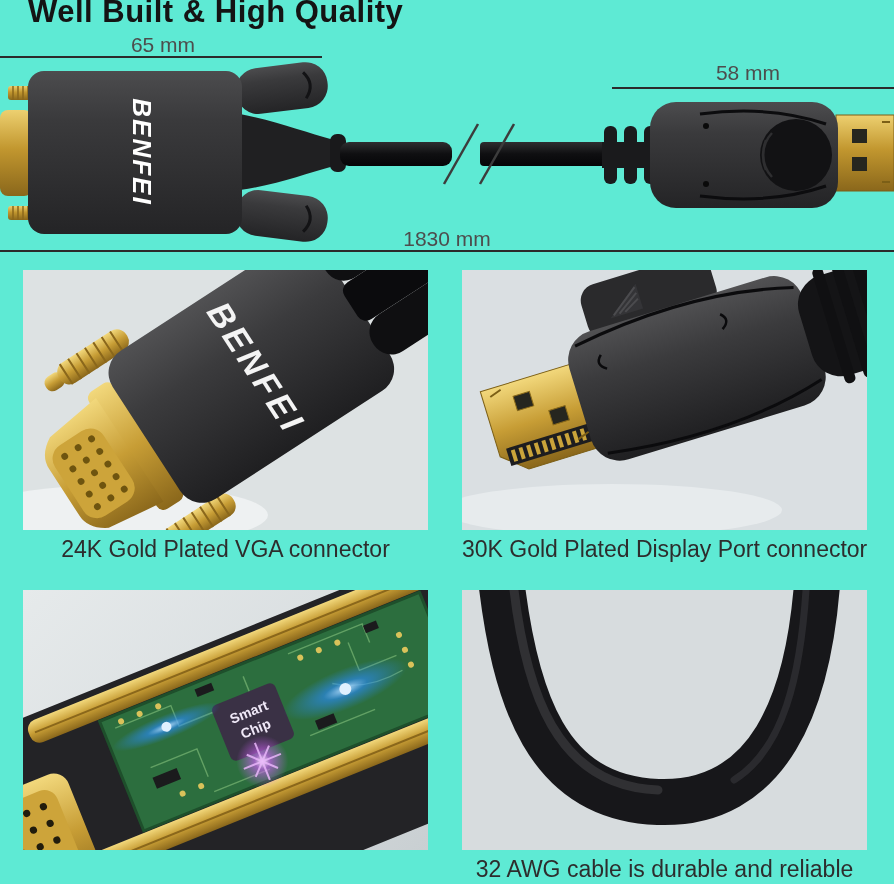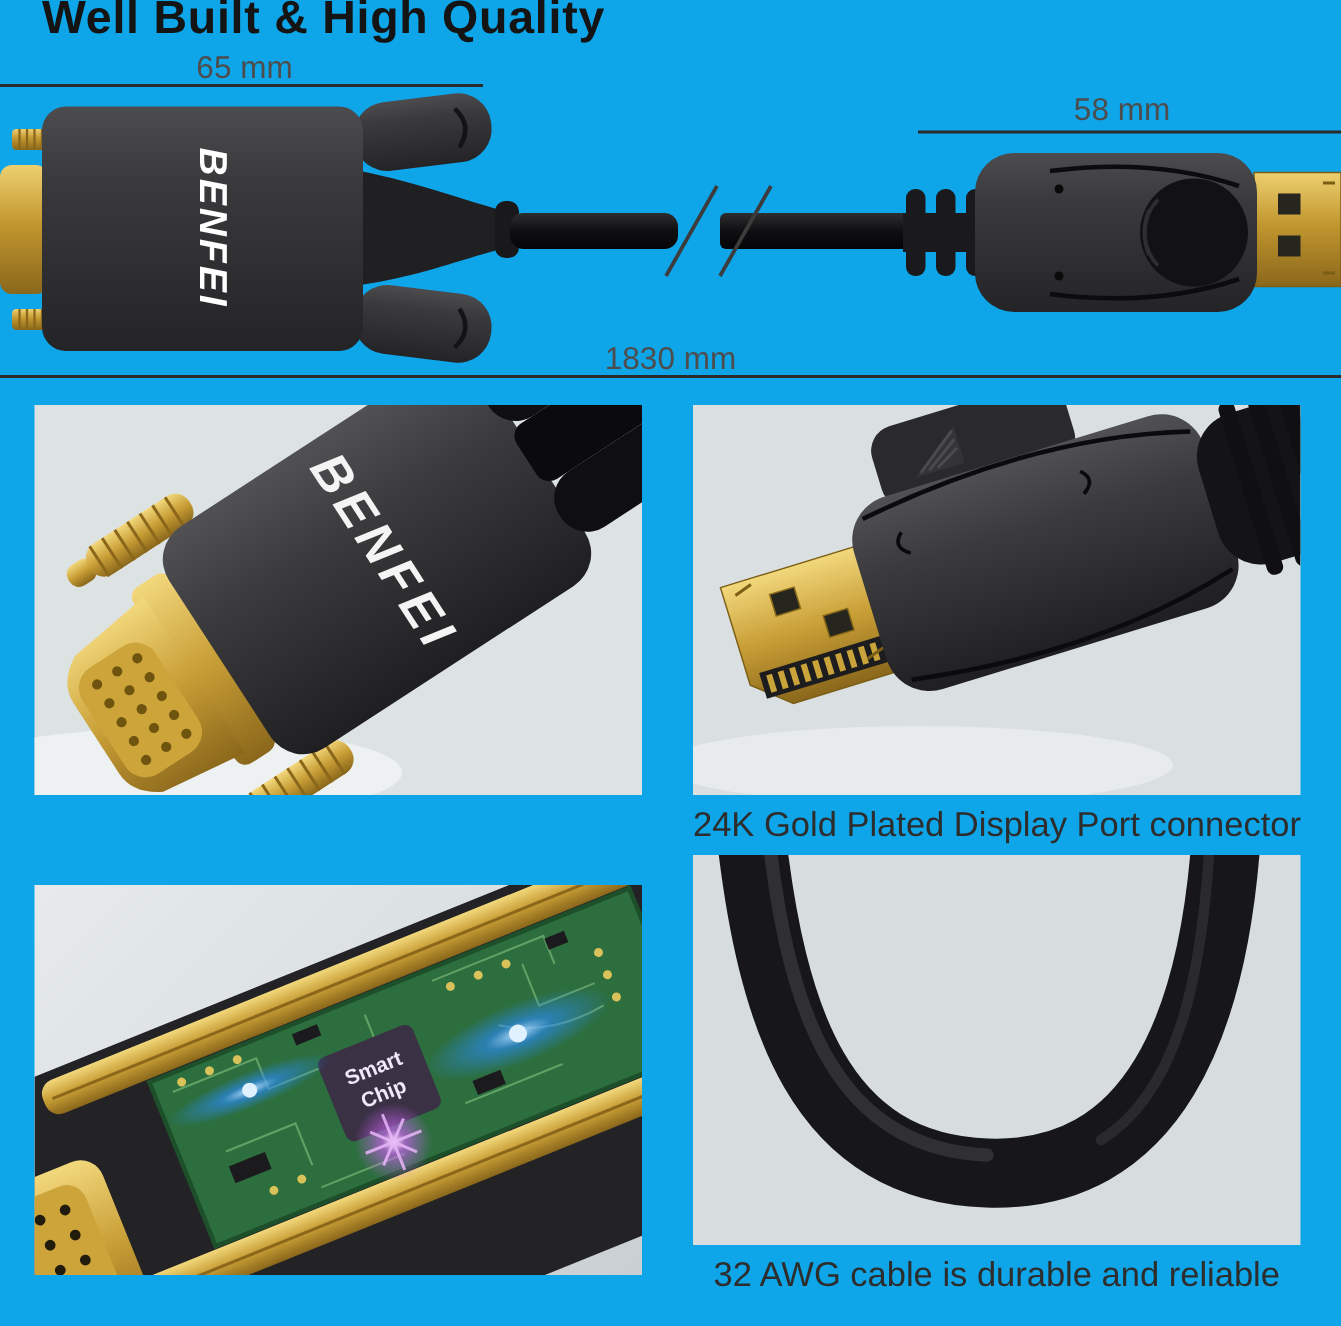--- a/index.html
+++ b/index.html
@@ -1,17 +1,17 @@
 <!DOCTYPE html>
 <html><head>
 <meta charset="utf-8">
 <style>
   html,body{margin:0;padding:0;background:#fff;}
   .canvas{
-    position:relative;width:894px;height:884px;background:#0ea5e9;overflow:hidden;
+    position:relative;width:894px;height:884px;background:#5eead4;overflow:hidden;
     font-family:"Liberation Sans",sans-serif;
   }
   .title{
     position:absolute;left:28px;top:-6px;margin:0;
     font-size:31px;font-weight:800;letter-spacing:.5px;color:#141414;
   }
   .diagram-svg{position:absolute;left:0;top:30px;width:894px;height:230px;}
   .dim-text{font-size:21px;fill:#4d4d4d;font-family:"Liberation Sans",sans-serif;}
   .brand-rot{font-size:26px;font-weight:bold;font-style:italic;letter-spacing:2px;fill:#ffffff;
     font-family:"Liberation Sans",sans-serif;}
@@ -186,20 +186,21 @@
           <text class="brand-photo" transform="translate(218,0) rotate(90)" text-anchor="middle" dominant-baseline="middle">BENFEI</text>
 
           <g>
             <rect x="332" y="-66" width="110" height="44" rx="21" fill="#0f0f11"></rect>
             <rect x="332" y="22" width="110" height="44" rx="21" fill="#0f0f11"></rect>
             <rect x="334" y="-22" width="120" height="44" rx="10" fill="#0b0b0d"></rect>
           </g>
         </g>
       </svg>
     </div>
+    <figcaption class="caption">24K Gold Plated VGA connector</figcaption>
   </figure>
 
   <figure class="card" style="left:462px;top:270px;">
     <div class="photo" style="background:#dadfe2;">
       <svg viewBox="0 0 405 260">
         <ellipse cx="150" cy="240" rx="170" ry="26" fill="#e7ebed"></ellipse>
         <g transform="translate(30,160) rotate(-17)">
 
           <g>
             <path d="M0,-40 L98,-40 L98,48 L24,48 L0,28 Z" fill="url(#goldV2)" stroke="#7c5f16"></path>
@@ -237,21 +238,21 @@
           <g>
             <rect x="328" y="-52" width="104" height="104" rx="30" fill="#141416"></rect>
             <rect x="352" y="-60" width="11" height="120" rx="5" fill="#101012"></rect>
             <rect x="372" y="-60" width="11" height="120" rx="5" fill="#101012"></rect>
             <rect x="392" y="-60" width="11" height="120" rx="5" fill="#101012"></rect>
             <rect x="408" y="-20" width="80" height="40" rx="12" fill="#0c0c0e"></rect>
           </g>
         </g>
       </svg>
     </div>
-    <figcaption class="caption">24K Gold Plated Display Port connector</figcaption>
+    <figcaption class="caption">30K Gold Plated Display Port connector</figcaption>
   </figure>
 
   <figure class="card" style="left:23px;top:590px;">
     <div class="photo" style="background:linear-gradient(135deg,#e6eaeb 0%,#d9dee0 55%,#c9cfd2 100%);">
       <svg viewBox="0 0 405 260">
         <defs>
           <radialGradient id="blueGlow" cx="0.5" cy="0.5" r="0.5">
             <stop offset="0" stop-color="#bfe3ff" stop-opacity="0.95"></stop>
             <stop offset="0.35" stop-color="#2a8cff" stop-opacity="0.6"></stop>
             <stop offset="1" stop-color="#2a8cff" stop-opacity="0"></stop>
@@ -337,21 +338,21 @@
             <ellipse cx="340" cy="150" rx="66" ry="20" fill="url(#blueGlow)"></ellipse>
             <circle cx="340" cy="150" r="6" fill="#dff0ff"></circle>
             <circle cx="236" cy="186" r="26" fill="url(#purpleGlow)"></circle>
             <path d="M236,166 v40 M216,186 h40 M224,174 l24,24 M248,174 l-24,24" stroke="#e9b6fa" stroke-width="2" opacity="0.85"></path>
           </g>
         </g>
       </svg>
     </div>
   </figure>
 
-  <figure class="card" style="left:462px;top:570px;">
+  <figure class="card" style="left:462px;top:590px;">
     <div class="photo" style="background:#d7dcde;">
       <svg viewBox="0 0 405 260">
         <g>
           <path d="M 38,-20 C 52,110 85,208 196,212 C 306,216 348,115 356,-20" fill="none" stroke="#17171a" stroke-width="46" stroke-linecap="round"></path>
           <path d="M 50,-18 C 62,104 95,196 196,200" fill="none" stroke="#3e3e41" stroke-width="9" opacity="0.65" stroke-linecap="round"></path>
           <path d="M 345,-18 C 340,90 320,160 272,190" fill="none" stroke="#3e3e41" stroke-width="7" opacity="0.5" stroke-linecap="round"></path>
         </g>
       </svg>
     </div>
     <figcaption class="caption">32 AWG cable is durable and reliable</figcaption>

